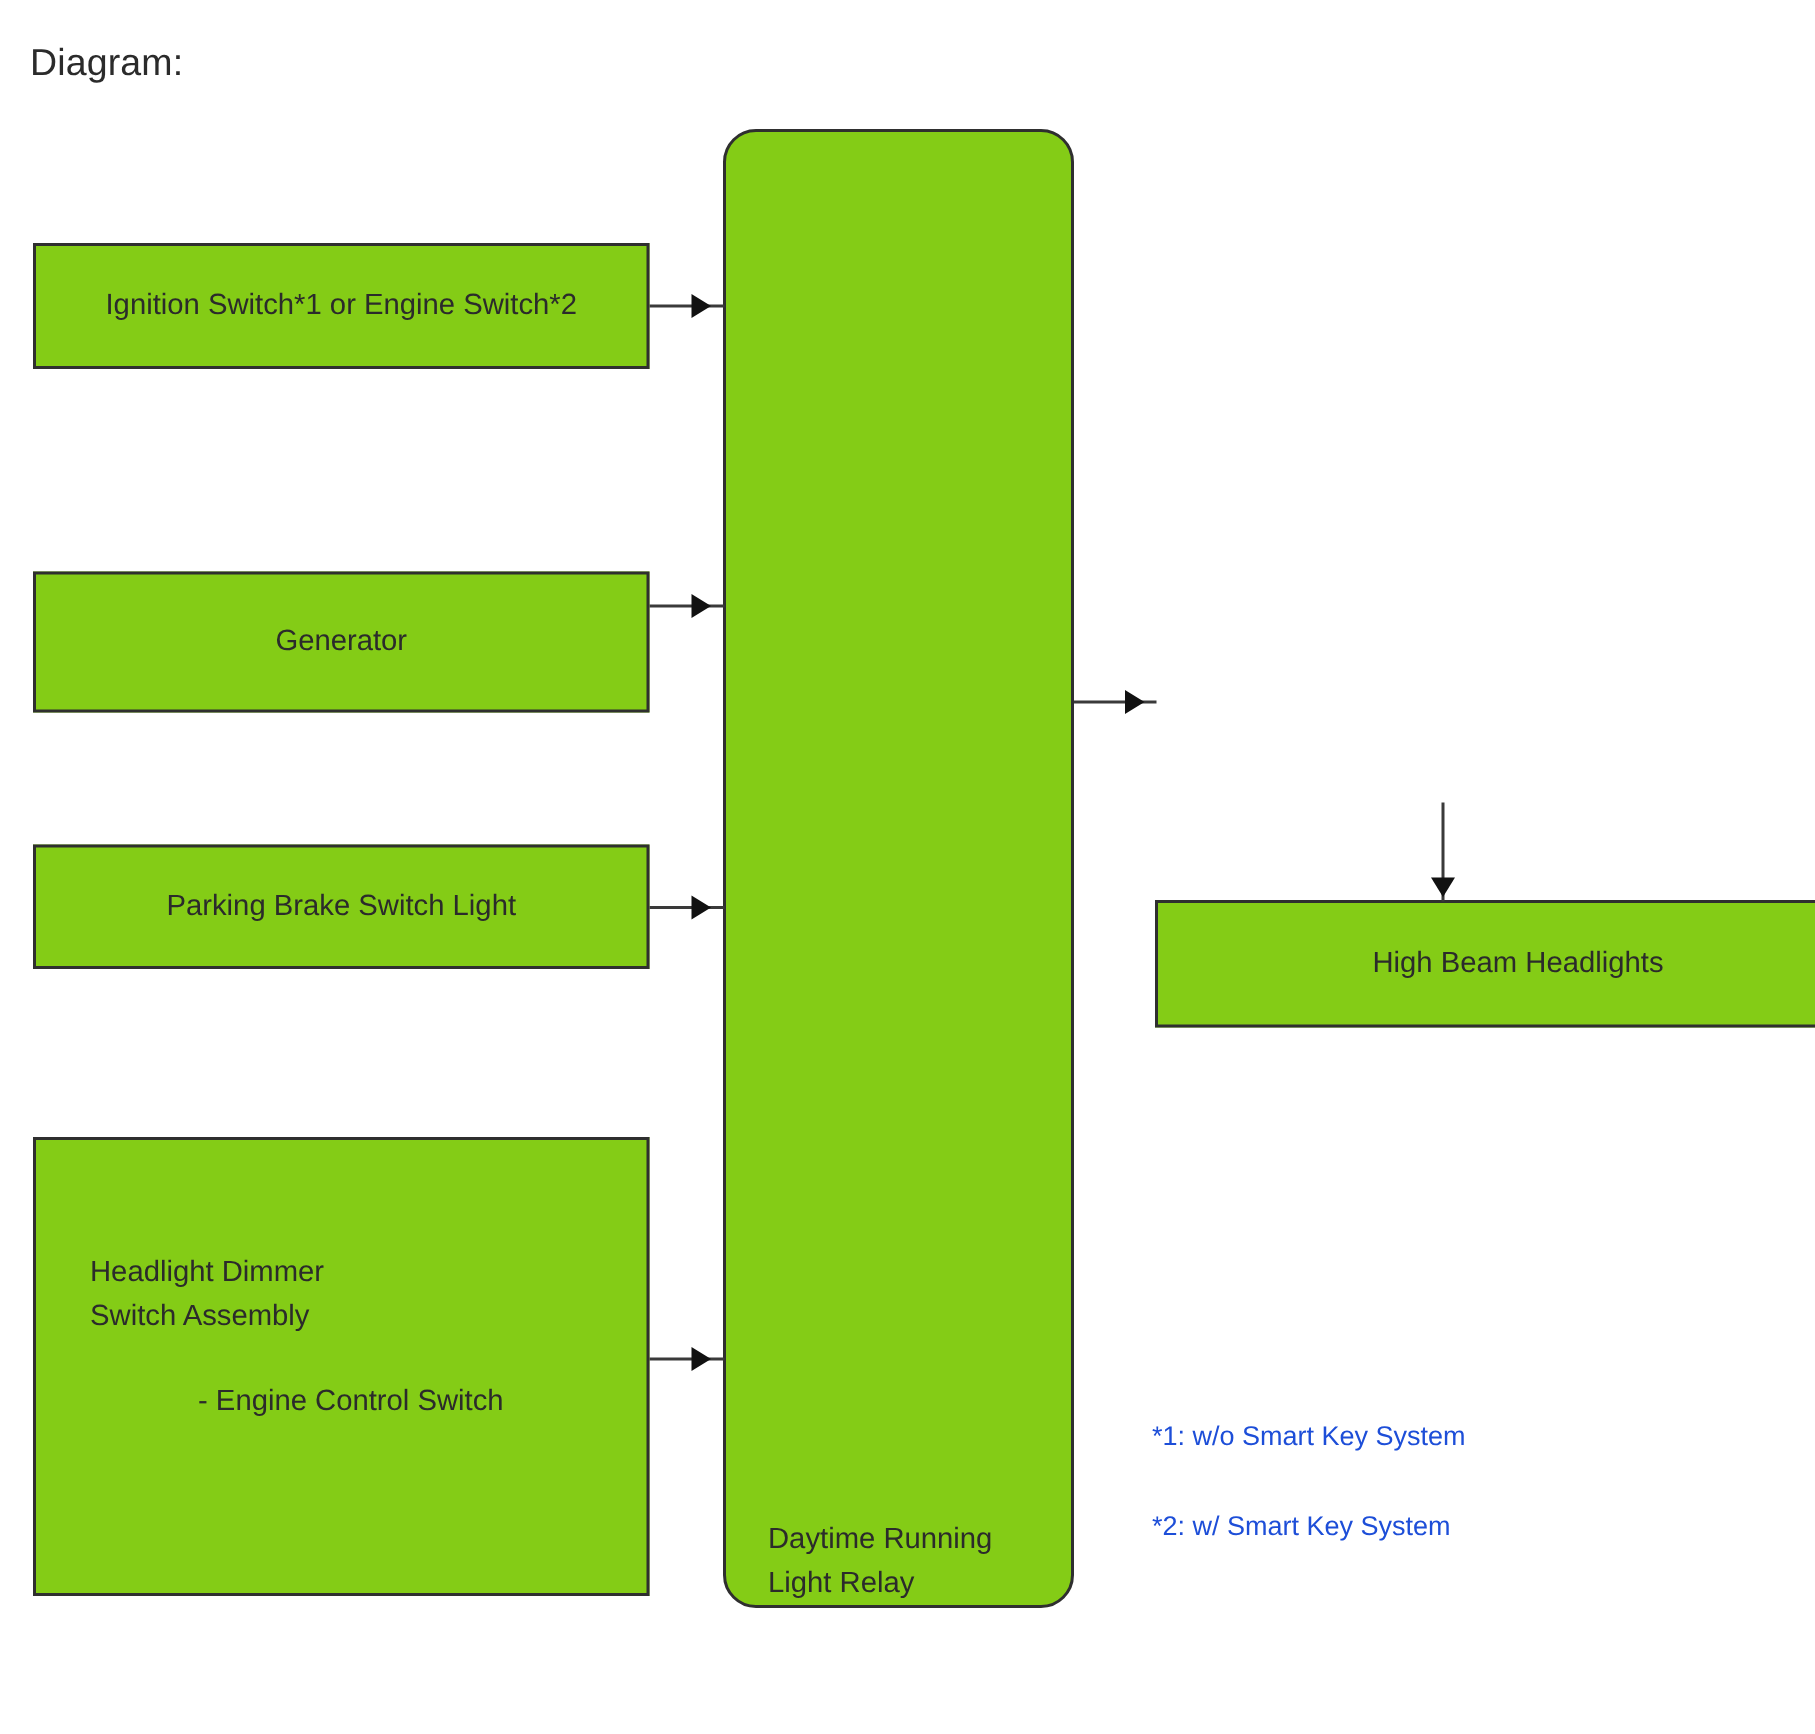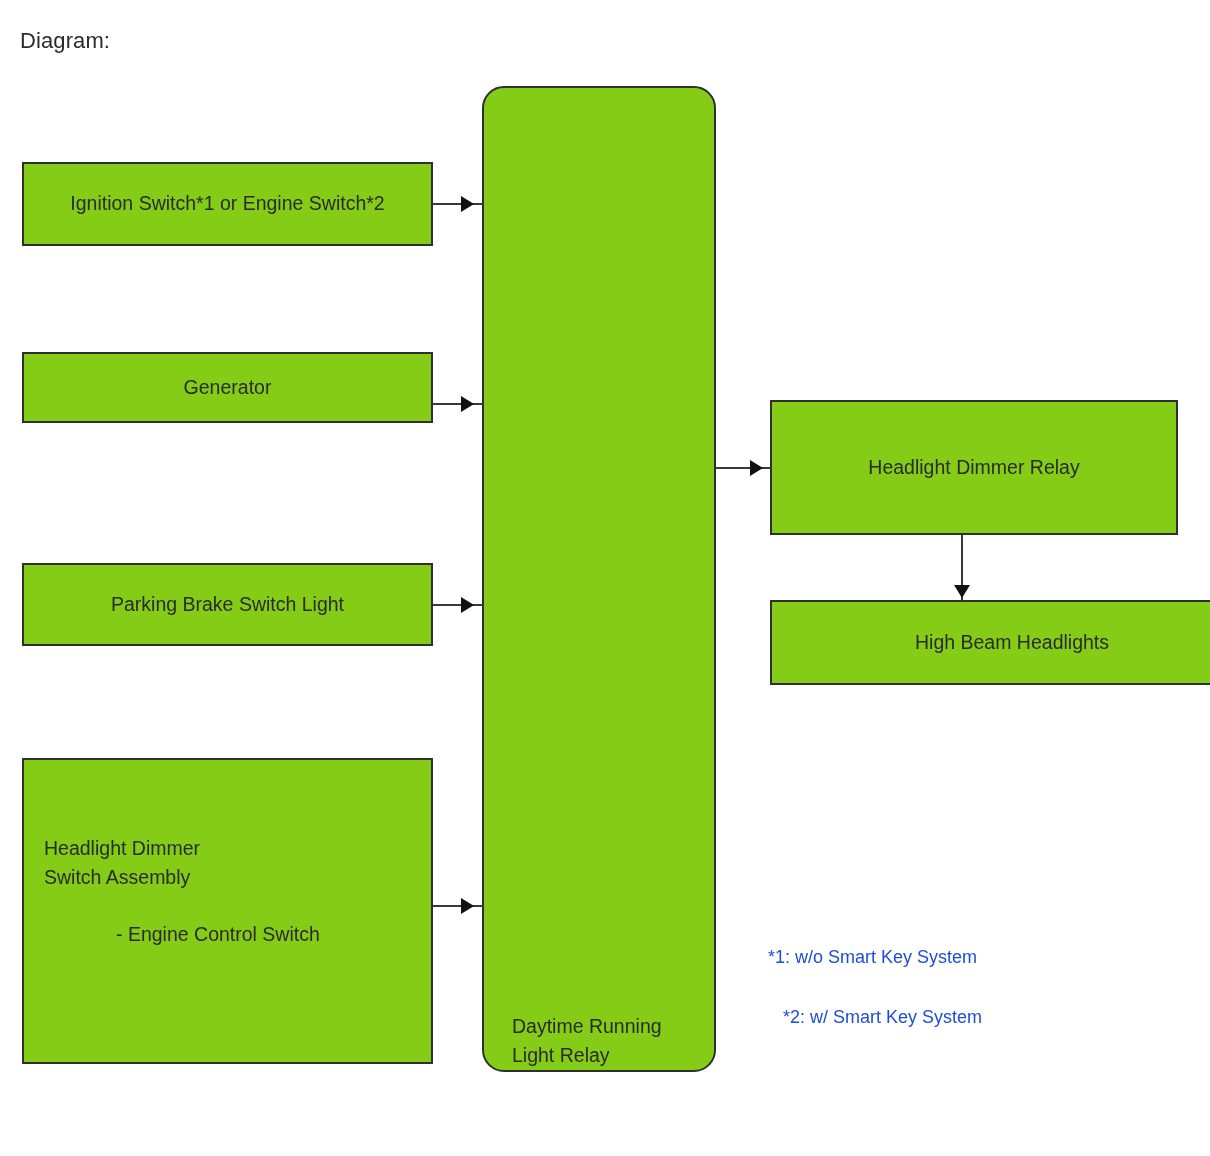--- a/index.html
+++ b/index.html
@@ -15,21 +15,21 @@
     position: relative;
     width: 1210px;
     height: 1156px;
     background: #ffffff;
     overflow: hidden;
   }
   .caption {
     position: absolute;
     left: 20px;
     top: 28px;
-    font-size: 22px;
+    font-size: 25px;
     color: #2b2b2b;
     letter-spacing: 0.1px;
   }
   .node {
     position: absolute;
     box-sizing: border-box;
     background: #84cc16;
     border: 2.5px solid #2f2f2f;
     display: flex;
     font-size: 19.5px;
@@ -42,32 +42,32 @@
     text-align: center;
   }
   .node-label {
     white-space: pre-line;
   }
   
   #node-ignition {
     left: 22px; top: 162px; width: 411px; height: 84px;
   }
   #node-generator {
-    left: 22px; top: 352px; width: 411px; height: 71px; align-items: center;
+    left: 22px; top: 381px; width: 411px; height: 94px; align-items: center;
   }
   #node-parking-brake {
     left: 22px; top: 563px; width: 411px; height: 83px;
   }
   #node-dimmer-switch {
     left: 22px; top: 758px; width: 411px; height: 306px;
     align-items: flex-start;
     justify-content: flex-start;
   }
   #node-dimmer-switch .node-label {
-    padding: 74px 0 0 20px;
+    padding: 74px 0 0 36px;
     text-align: left;
   }
   .indent-line {
     display: block;
     padding-left: 72px;
     padding-top: 27px;
   }
   
   #node-drl-relay {
     left: 482px; top: 86px; width: 234px; height: 986px;
@@ -115,21 +115,21 @@
     border-right: 8px solid transparent;
     border-top: 13px solid #111111;
   }
   .footnote {
     position: absolute;
     font-size: 18px;
     color: #1d4ed8;
     white-space: nowrap;
   }
   #footnote-1 { left: 768px; top: 947px; }
-  #footnote-2 { left: 768px; top: 1007px; margin-left: 15px; }
+  #footnote-2 { left: 768px; top: 1007px; }
 </style>
 </head>
 <body>
 
 <div id="canvas">
 
   <div class="caption">Diagram:</div>
 
   <div class="node center-text" id="node-ignition">
     <span class="node-label">Ignition Switch*1 or Engine Switch*2</span>
@@ -146,23 +146,20 @@
   <div class="node" id="node-dimmer-switch">
     <span class="node-label"><span>Headlight Dimmer
 Switch Assembly</span><span class="indent-line">- Engine Control Switch</span></span>
   </div>
 
   <div class="node" id="node-drl-relay">
     <span class="node-label">Daytime Running
 Light Relay</span>
   </div>
 
-  <div class="node center-text" id="node-dimmer-relay">
-    <span class="node-label">Headlight Dimmer Relay</span>
-  </div>
 
   <div class="node center-text" id="node-high-beam">
     <span class="node-label">High Beam Headlights</span>
   </div>
 
   <div class="conn">
     <div class="conn-line-h" style="left:433px; top:203px; width:50px;"></div>
     <div class="arrow-right" style="left:461px; top:196px;"></div>
   </div>
 

